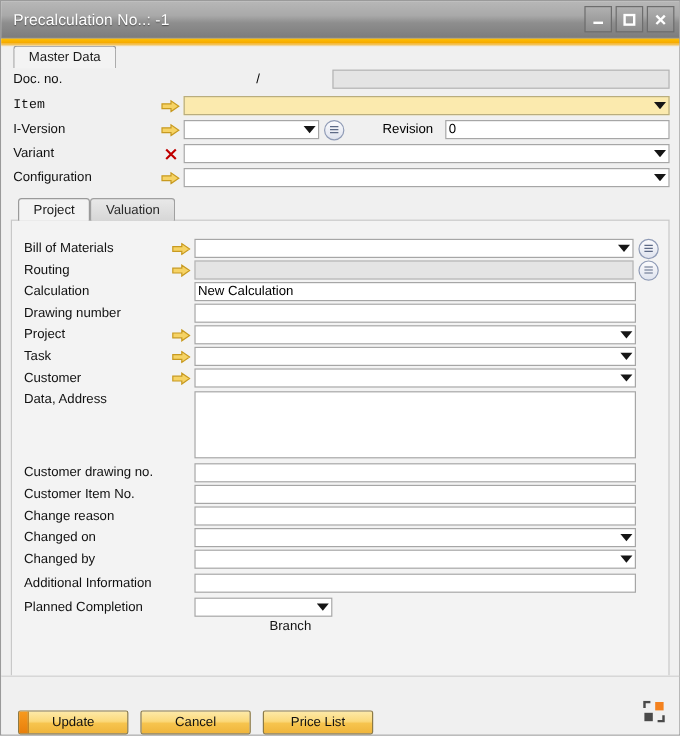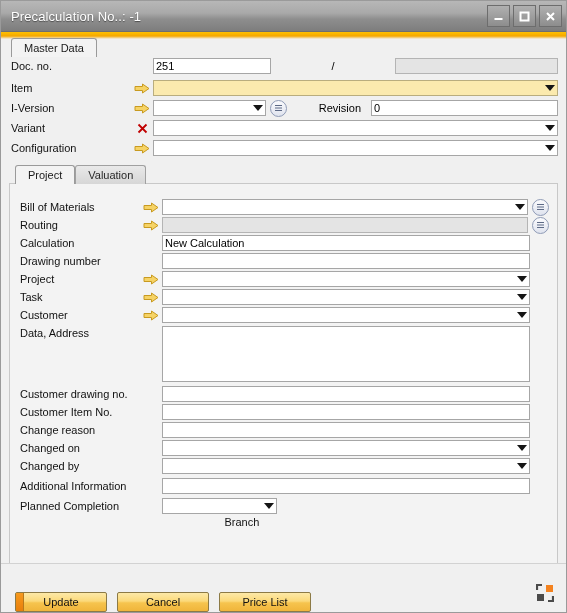--- a/index.html
+++ b/index.html
@@ -207,32 +207,29 @@
     <div class="tab active">
       <span>Master Data</span>
     </div>
   </div>
 
   <div class="body">
 
     <div class="frow" style="height:18px;">
       <div class="lbl">Doc. no.</div>
       <div class="icoslot"></div>
-      <div class="inp" style="width:118px;">
-        <span>251</span>
-      </div>
       <div style="width:124px;text-align:center;font-size:11px;">/</div>
       <div class="inp disabled grow">
         <span></span>
       </div>
     </div>
 
     <div style="height:4px;"></div>
 
-    <div class="frow" style="height:18px;">
+    <div class="frow" style="height:18px;font-family:Liberation Mono, monospace;">
       <div class="lbl">Item</div>
       <div class="icoslot">
         <svg class="lnk-arrow" width="16" height="11" viewBox="0 0 16 11">
           <path d="M1 3.5 H8.5 V1 L15 5.5 L8.5 10 V7.5 H1 Z" fill="#f6d365" stroke="#c89a20" stroke-width="1"></path>
         </svg>
       </div>
       <div class="inp yellow grow combo">
         <span></span>
         <span class="caret"></span>
       </div>

